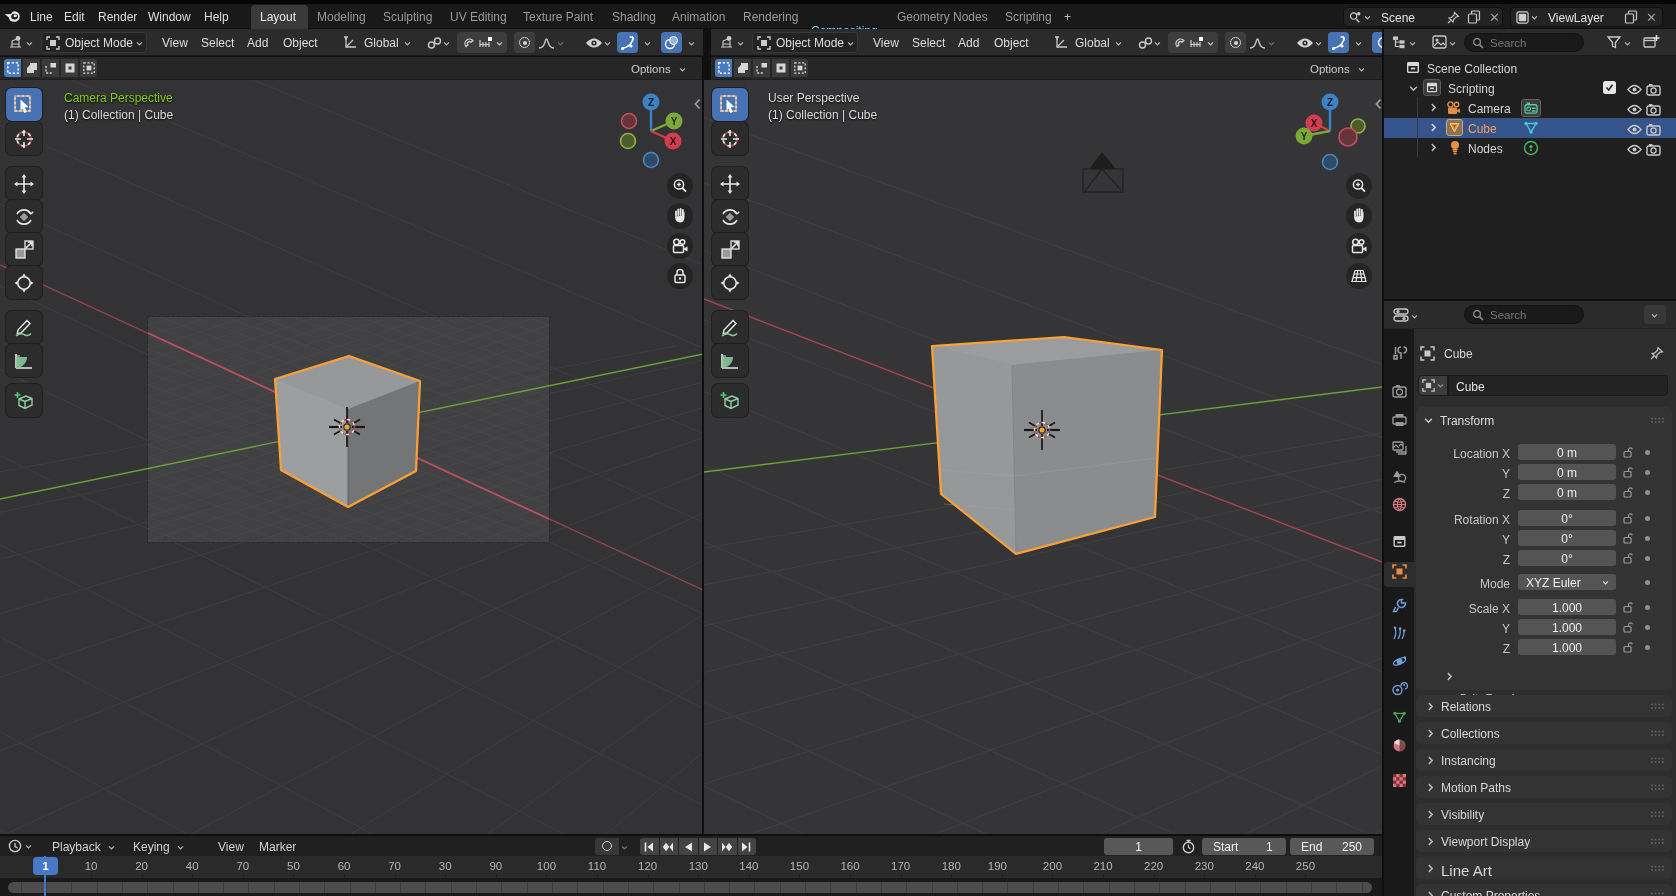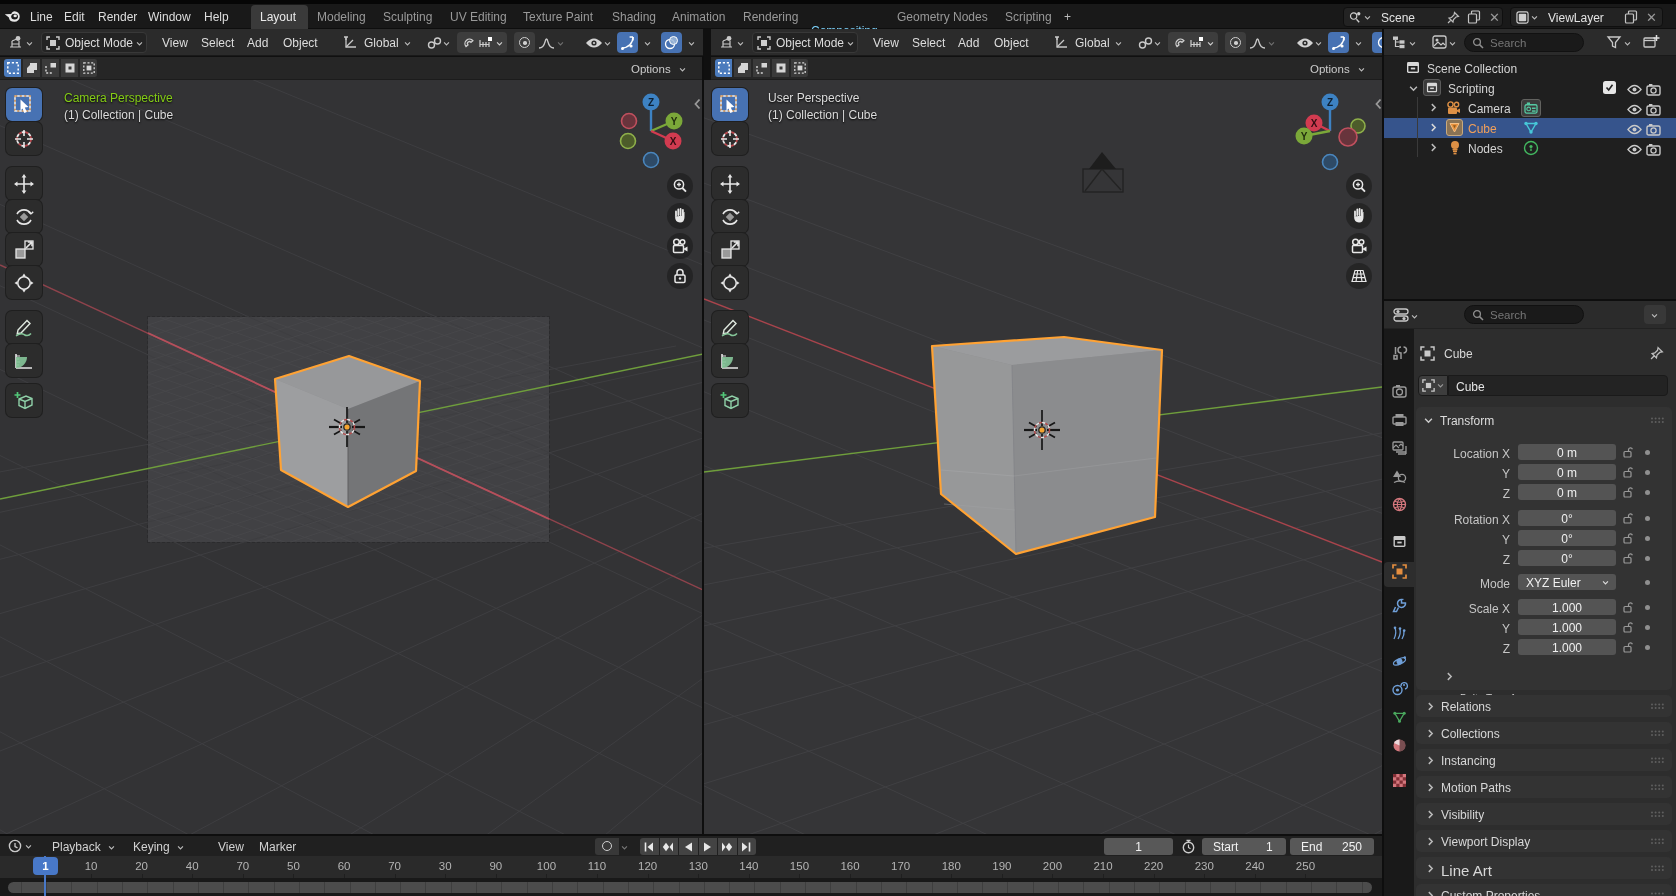--- a/index.html
+++ b/index.html
@@ -1296,21 +1296,21 @@
 <div class="txt" style="left:734.8399999999999px;top:861px;width:28px;text-align:center;color:#b4b4b4;font-size:11.5px;">140</div>
 <div class="abs" style="left:748.8399999999999px;top:874px;width:1px;height:4px;background:#1f1f1f;"></div>
 <div class="txt" style="left:785.4399999999999px;top:861px;width:28px;text-align:center;color:#b4b4b4;font-size:11.5px;">150</div>
 <div class="abs" style="left:799.4399999999999px;top:874px;width:1px;height:4px;background:#1f1f1f;"></div>
 <div class="txt" style="left:836.04px;top:861px;width:28px;text-align:center;color:#b4b4b4;font-size:11.5px;">160</div>
 <div class="abs" style="left:850.04px;top:874px;width:1px;height:4px;background:#1f1f1f;"></div>
 <div class="txt" style="left:886.64px;top:861px;width:28px;text-align:center;color:#b4b4b4;font-size:11.5px;">170</div>
 <div class="abs" style="left:900.64px;top:874px;width:1px;height:4px;background:#1f1f1f;"></div>
 <div class="txt" style="left:937.2399999999999px;top:861px;width:28px;text-align:center;color:#b4b4b4;font-size:11.5px;">180</div>
 <div class="abs" style="left:951.2399999999999px;top:874px;width:1px;height:4px;background:#1f1f1f;"></div>
-<div class="txt" style="left:987.8399999999999px;top:861px;width:28px;text-align:center;color:#b4b4b4;font-size:11.5px;">190</div>
+<div class="txt" style="left:987.8399999999999px;top:861px;width:28px;color:#b4b4b4;font-size:11.5px;">190</div>
 <div class="abs" style="left:1001.8399999999999px;top:874px;width:1px;height:4px;background:#1f1f1f;"></div>
 <div class="txt" style="left:1038.44px;top:861px;width:28px;text-align:center;color:#b4b4b4;font-size:11.5px;">200</div>
 <div class="abs" style="left:1052.44px;top:874px;width:1px;height:4px;background:#1f1f1f;"></div>
 <div class="txt" style="left:1089.04px;top:861px;width:28px;text-align:center;color:#b4b4b4;font-size:11.5px;">210</div>
 <div class="abs" style="left:1103.04px;top:874px;width:1px;height:4px;background:#1f1f1f;"></div>
 <div class="txt" style="left:1139.6399999999999px;top:861px;width:28px;text-align:center;color:#b4b4b4;font-size:11.5px;">220</div>
 <div class="abs" style="left:1153.6399999999999px;top:874px;width:1px;height:4px;background:#1f1f1f;"></div>
 <div class="txt" style="left:1190.24px;top:861px;width:28px;text-align:center;color:#b4b4b4;font-size:11.5px;">230</div>
 <div class="abs" style="left:1204.24px;top:874px;width:1px;height:4px;background:#1f1f1f;"></div>
 <div class="txt" style="left:1240.84px;top:861px;width:28px;text-align:center;color:#b4b4b4;font-size:11.5px;">240</div>

